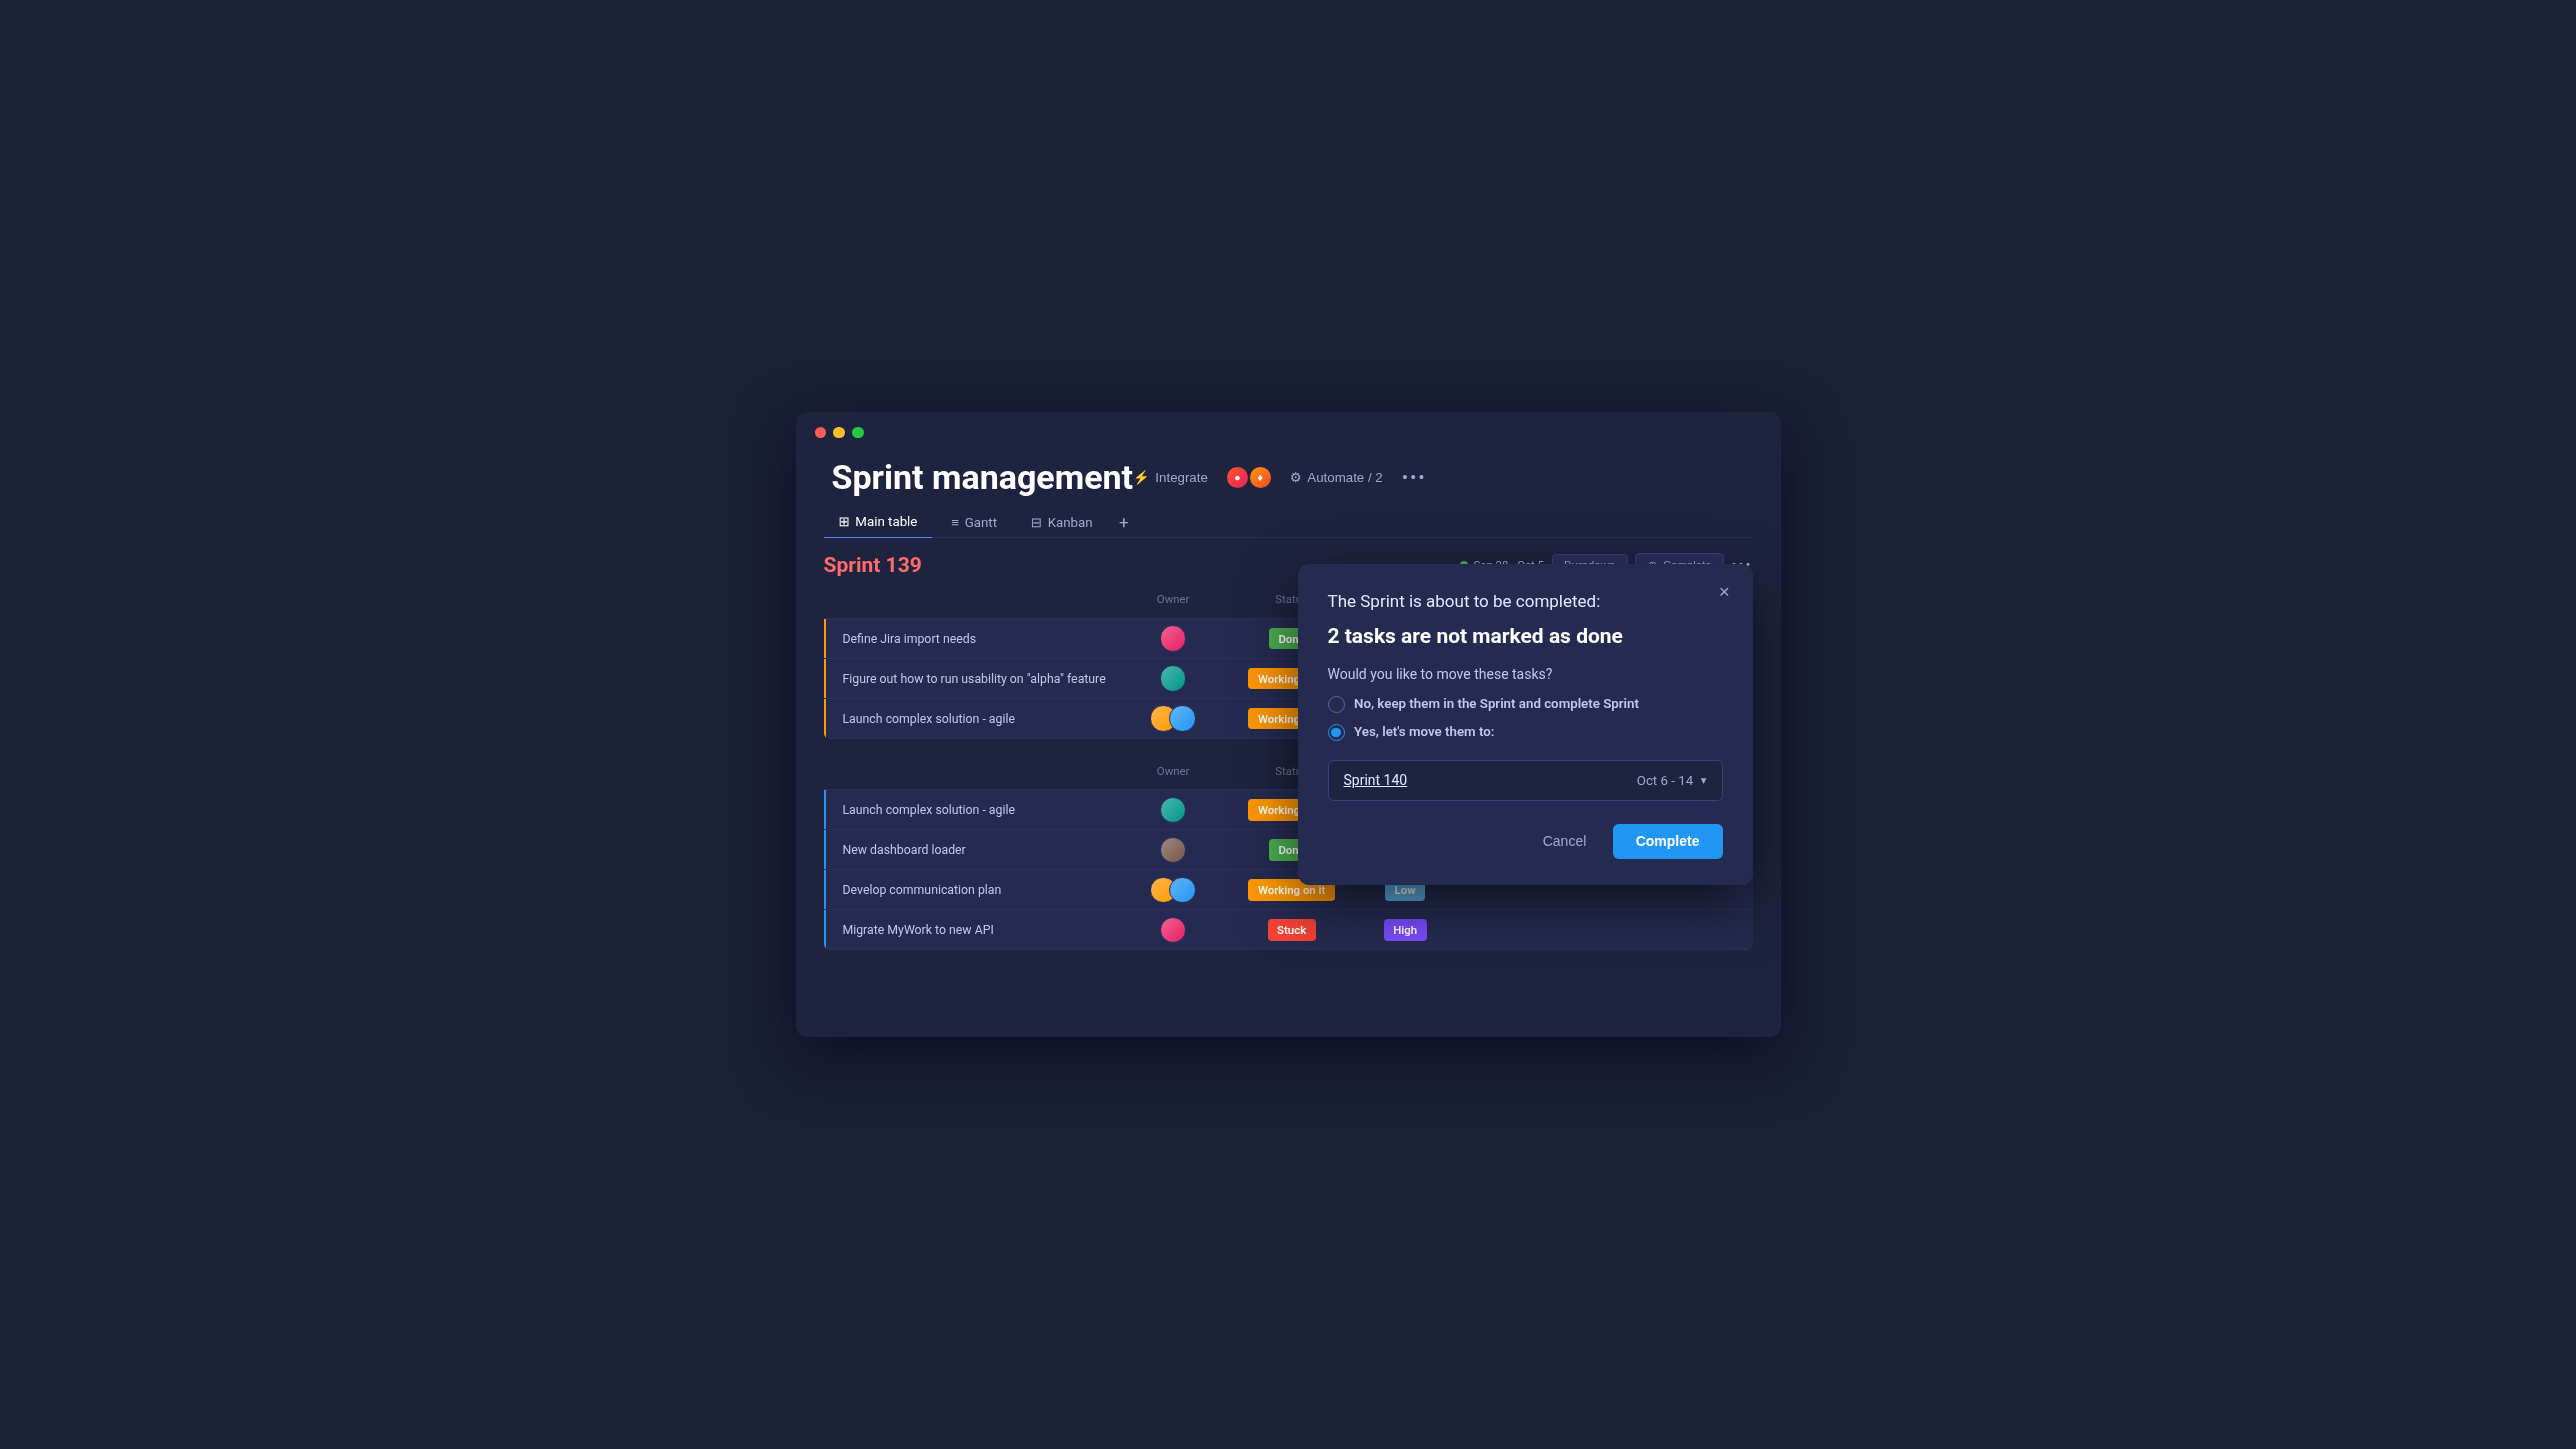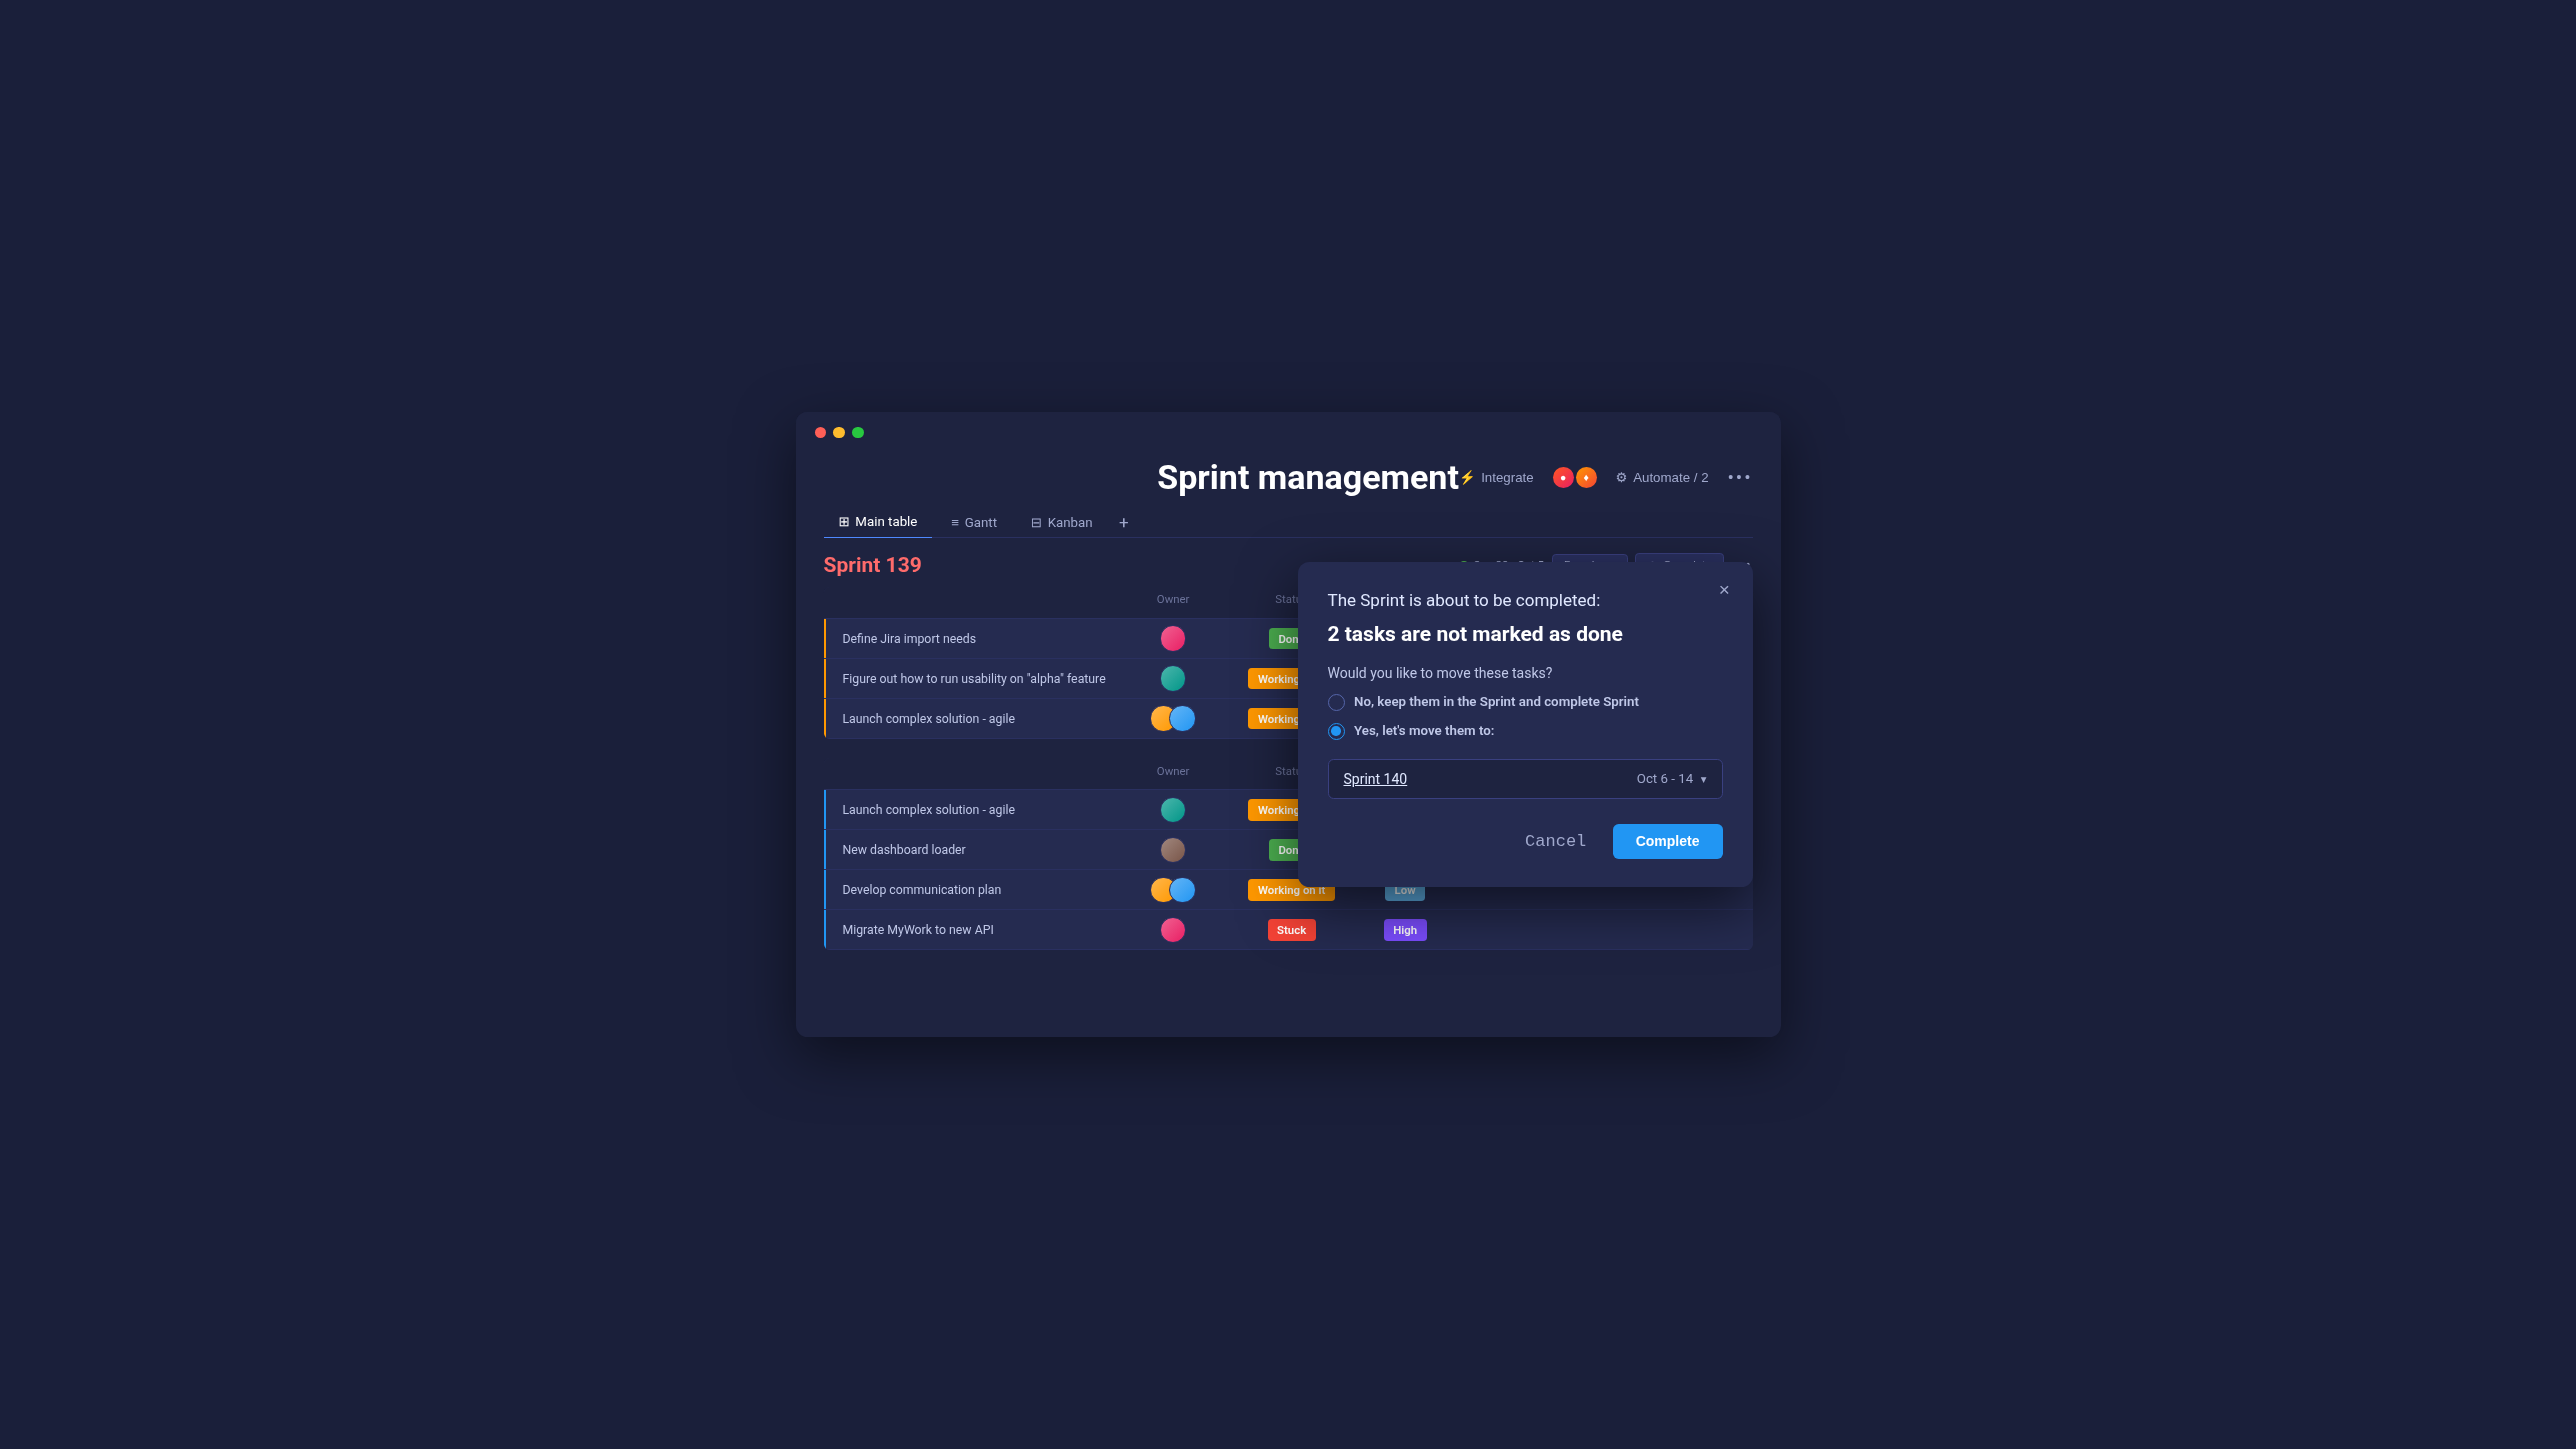--- a/index.html
+++ b/index.html
@@ -42,23 +42,24 @@
       display: inline-block;
     }
     .tl-red { background: #ff5f57; }
     .tl-yellow { background: #febc2e; }
     .tl-green { background: #28c840; }
     .window-content {
       padding: 0 28px 19px;
     }
     .app-header {
       display: flex;
-      justify-content: flex-end;
+      justify-content: flex-start;
       align-items: center;
       padding: 19px 0 9.5px;
+      margin-left: 8px;
     }
     .app-title {
       font-size: 34px;
       font-weight: 700;
       color: #ffffff;
     }
     .header-actions {
       display: flex;
       gap: 19px;
       align-items: center;
@@ -405,24 +406,23 @@
     .dialog-footer {
       display: flex;
       justify-content: flex-end;
       gap: 11.4px;
       align-items: center;
     }
     .cancel-btn {
       background: none;
       border: none;
       color: #a0a8cc;
-      font-size: 17px;
+      font-size: 14px;
       cursor: pointer;
       padding: 9.5px 15px;
-      font-family: Liberation Mono, monospace;
     }
     .complete-btn-primary {
       background: #2196f3;
       border: none;
       border-radius: 5.7px;
       color: #fff;
       font-size: 14px;
       font-weight: 600;
       padding: 9.5px 23px;
       cursor: pointer;

